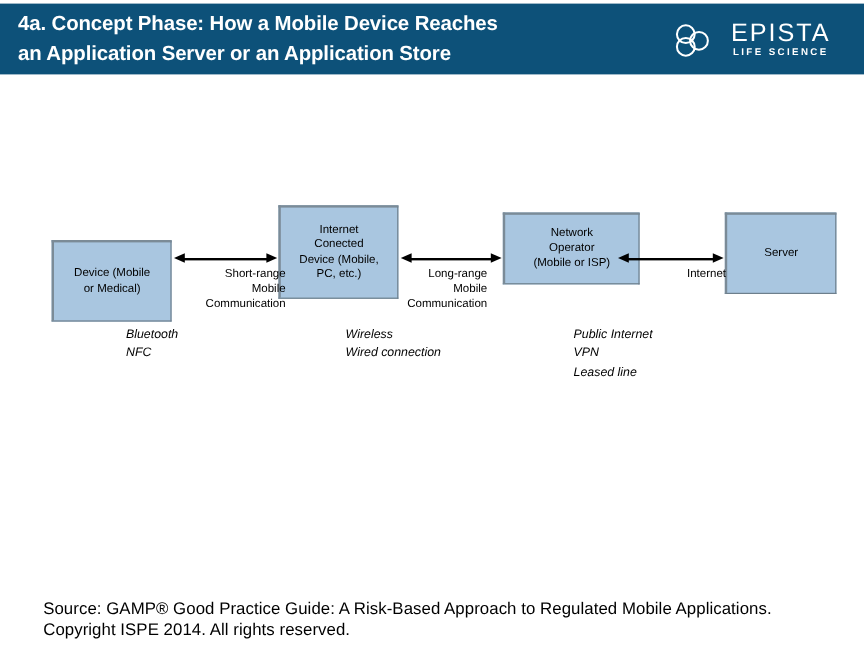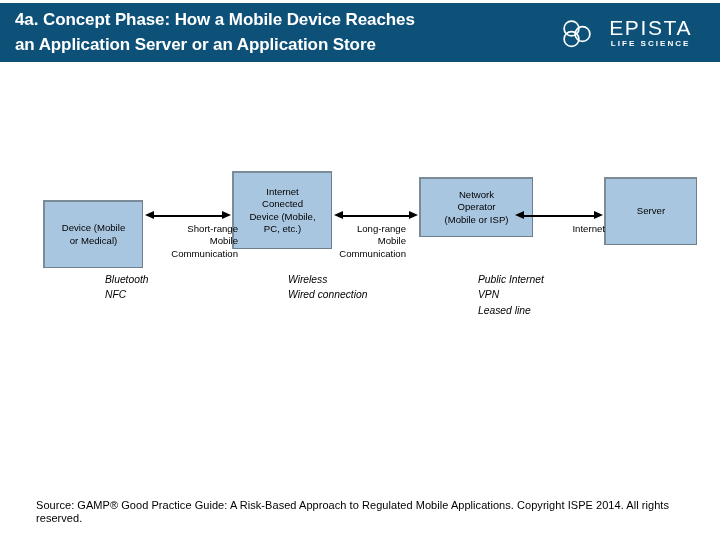--- a/index.html
+++ b/index.html
@@ -152,21 +152,21 @@
   #annotation-1 { left: 105px; top: 272px; width: 140px; }
   #annotation-2 { left: 288px; top: 272px; width: 152px; }
   #annotation-3 { left: 478px; top: 272px; width: 140px; }
 
   
   #source-note {
     position: absolute;
     left: 36px;
     top: 499px;
     width: 660px;
-    font-size: 11px;
+    font-size: 14px;
     line-height: 1.2;
     color: #000000;
     letter-spacing: 0.05px;
   }
 </style>
 </head>
 <body>
 
 <div id="header-bar">
 

